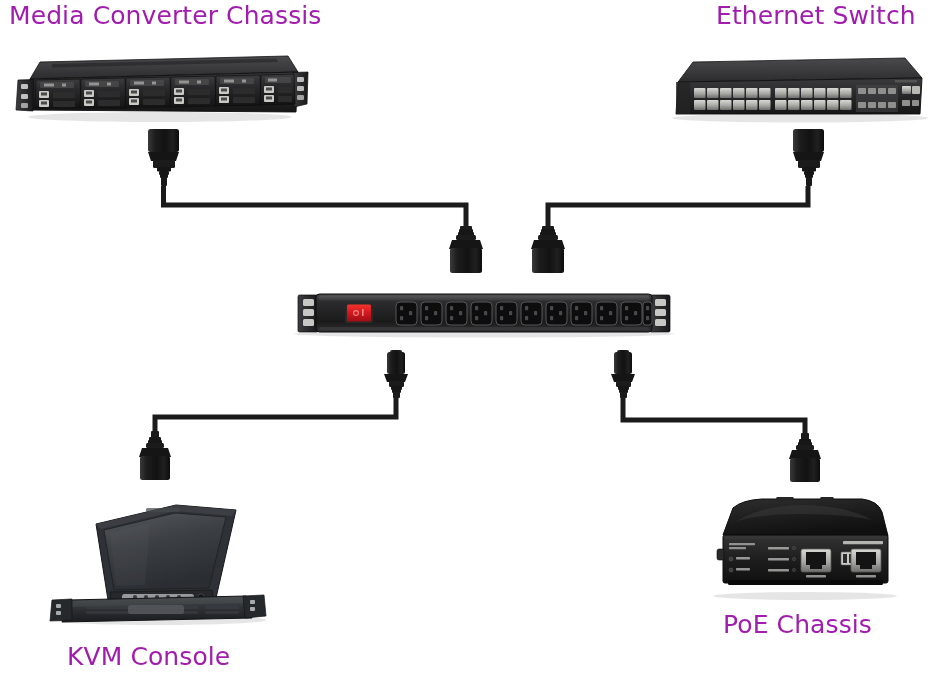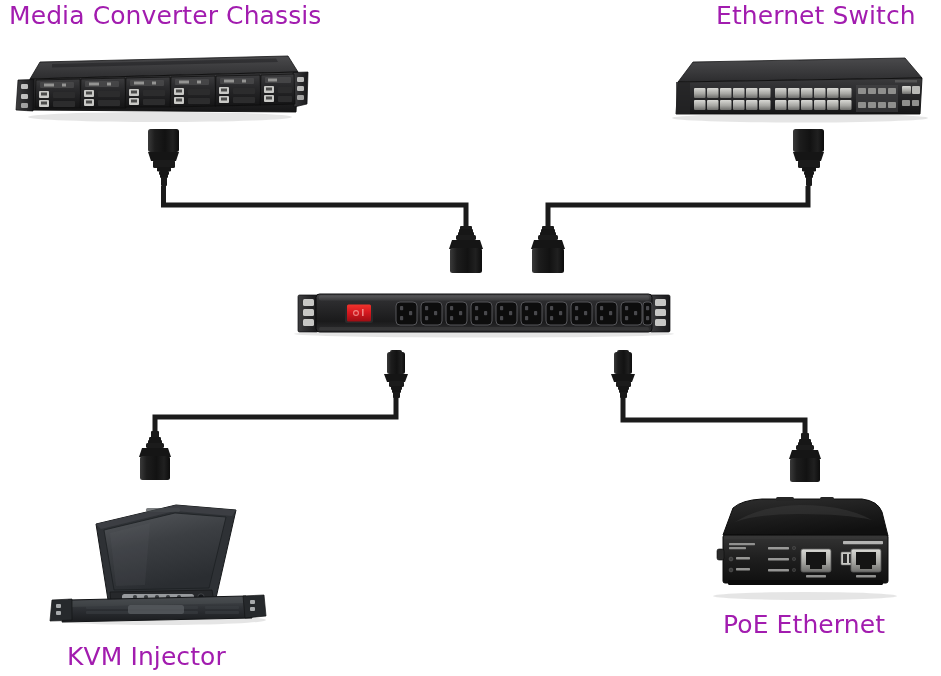--- a/index.html
+++ b/index.html
@@ -577,15 +577,15 @@
     <g fill="#d6d6d4" opacity="0.8">
       <rect x="843" y="541" width="40" height="3.2" rx="0.8"></rect>
     </g>
   </g>
 </svg>
 
 <div class="dev-label" id="label-media-converter">Media Converter Chassis</div>
 
 <div class="dev-label" id="label-ethernet-switch">Ethernet Switch</div>
 
-<div class="dev-label" id="label-kvm-console">KVM Injector</div>
-
-<div class="dev-label" id="label-poe-injector">PoE Ethernet</div>
+<div class="dev-label" id="label-kvm-console">KVM Console</div>
+
+<div class="dev-label" id="label-poe-injector">PoE Chassis</div>
 
 </body></html>

